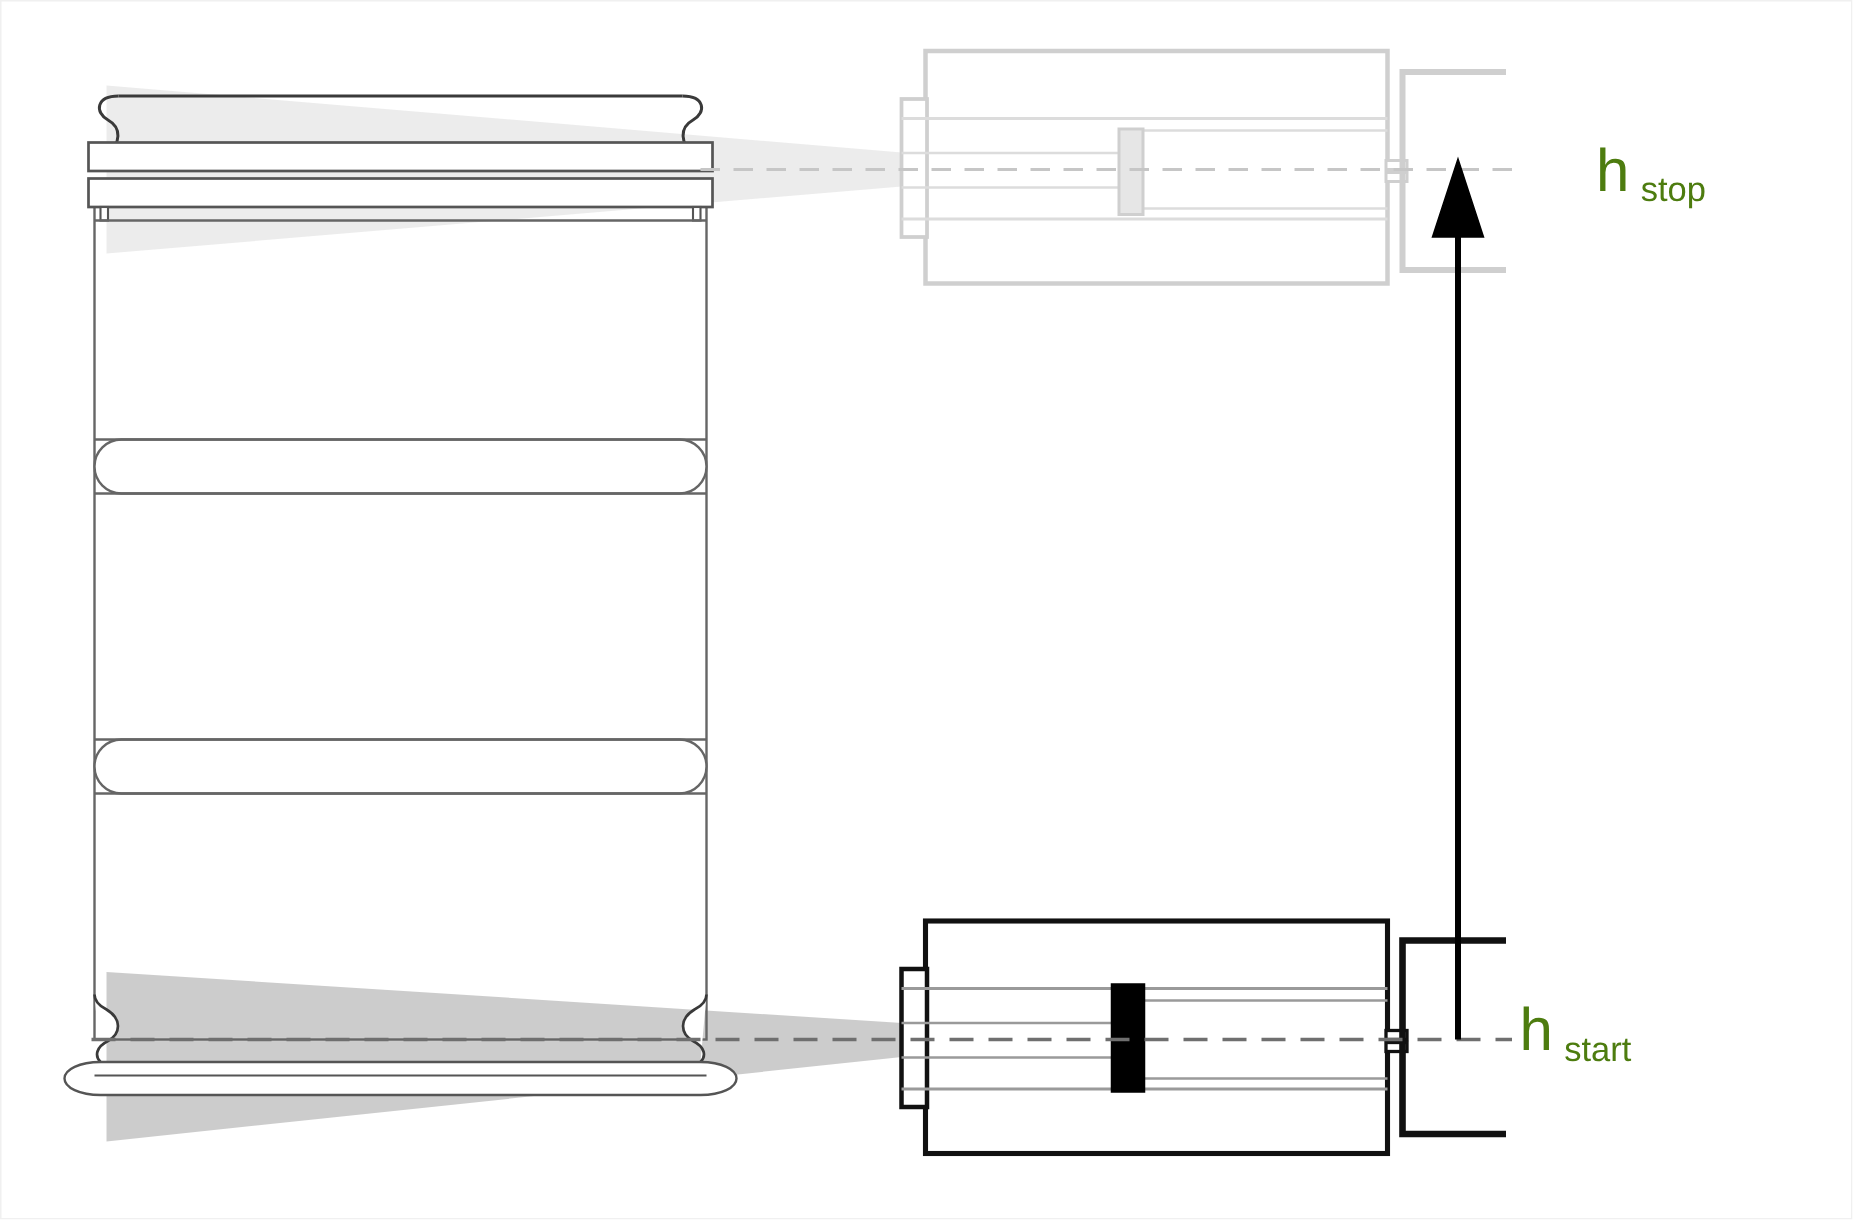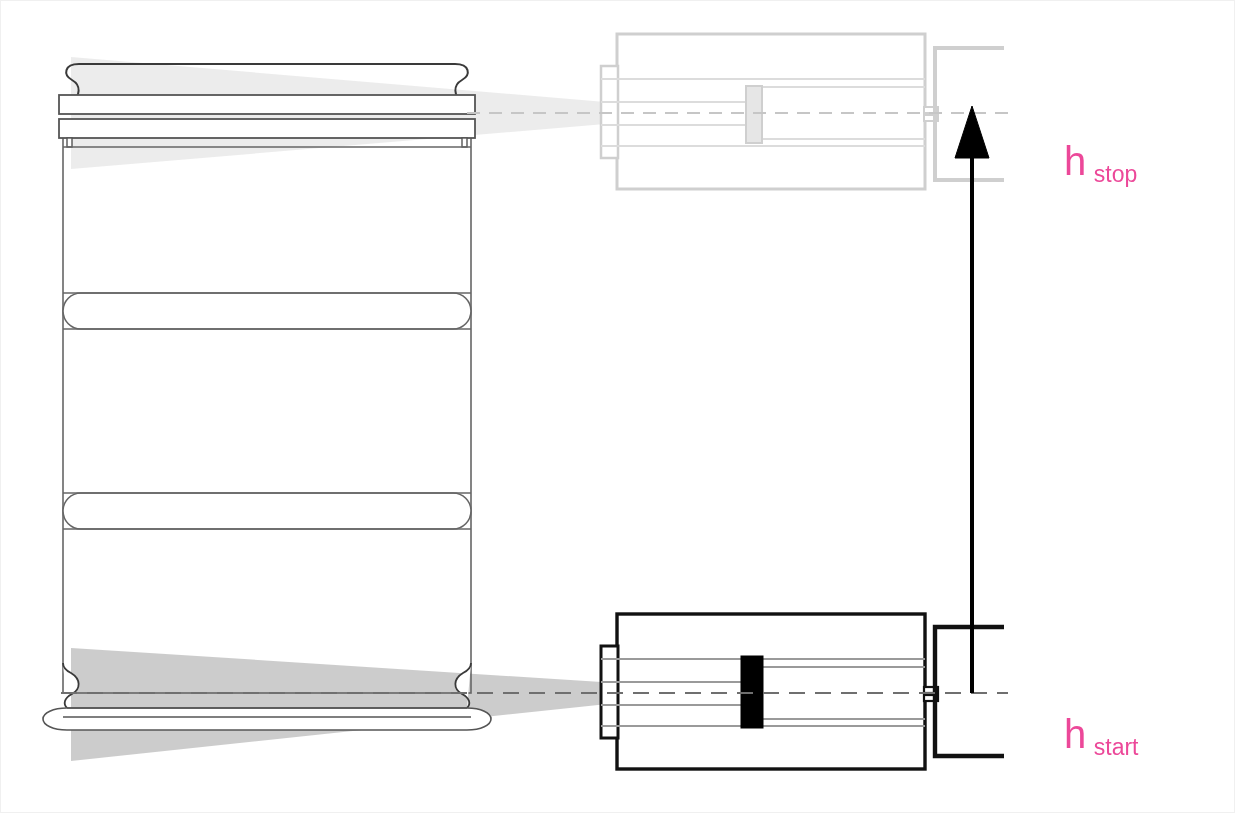--- a/index.html
+++ b/index.html
@@ -23,39 +23,38 @@
     position: absolute;
     left: 0;
     top: 0;
     width: 1235px;
     height: 813px;
     display: block;
   }
   .label {
     position: absolute;
     font-family: "Liberation Sans", sans-serif;
-    color: #ec4899;
+    color: #4d7c0f;
     white-space: nowrap;
     user-select: none;
-    margin-top: 47px;
   }
   .label .base {
     font-size: 40px;
     font-weight: 400;
     letter-spacing: 0.5px;
   }
   .label .sub {
     font-size: 23px;
     font-weight: 400;
     margin-left: 7px;
     position: relative;
     top: 7px;
   }
   #label-stop { left: 1063px; top: 91px; }
-  #label-start { left: 1063px; top: 664px; }
+  #label-start { left: 1012px; top: 664px; }
 </style>
 </head>
 <body>
 
 <div id="canvas">
 
   <svg id="diagram" viewBox="0 0 1235 813" xmlns="http://www.w3.org/2000/svg">
 
     <g>
       <polygon points="616,102 616,122 70,168 70,56" fill="#ebebeb" stroke="none" opacity="0.95"></polygon>

